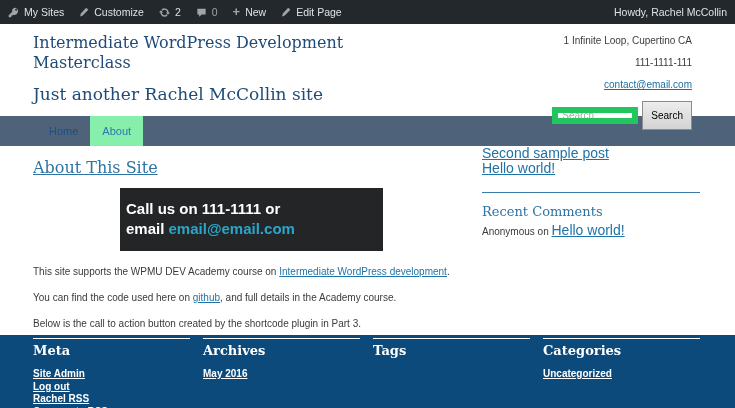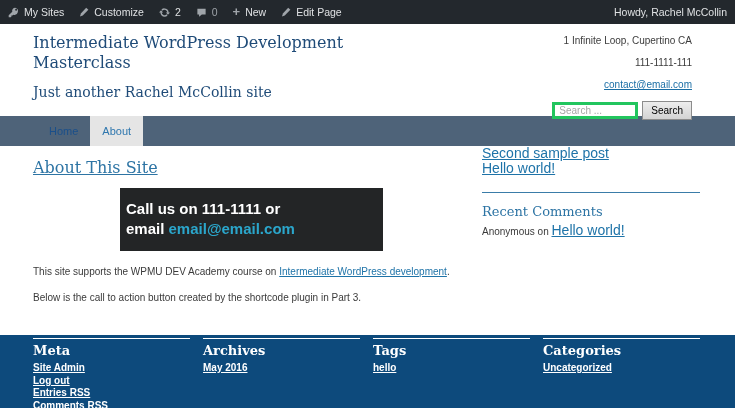--- a/index.html
+++ b/index.html
@@ -15,37 +15,37 @@
   .ab-group.right .ab-item { margin-right:0; margin-left:12px; }
   .ab-icon { display:inline-flex; align-items:center; }
   .ab-count-dim { color:#9ea3a8; }
   .ab-plus { font-size:13px; font-weight:bold; color:#a0a5aa; line-height:10px; }
 
   
   .site-header { height:92px; position:relative; background:#fff; }
   .site-title { position:absolute; left:33px; top:9px; font-family:"DejaVu Serif", serif;
     font-size:16px; line-height:1.25; color:#1f4b78; text-decoration:none; display:block; }
   .site-tagline { position:absolute; left:33px; top:60px; font-family:"DejaVu Serif", serif;
-    font-size:14px; color:#1f4b78; }
+    font-size:17px; color:#1f4b78; }
   .header-info { position:absolute; right:43px; top:11px; text-align:right; font-size:10px; color:#3c3c3c; }
   .header-info .line { margin-bottom:11px; }
   .header-email { color:#1a6ea5; text-decoration:underline; cursor:pointer; }
   .header-search { display:flex; align-items:center; justify-content:flex-end; gap:4px; }
-  .search-input { width:86px; height:17px; border:3px solid #22c55e; font-size:10px;
+  .search-input { width:86px; height:17px; border:6px solid #22c55e; font-size:10px;
     padding:1px 4px; color:#333; font-family:"Liberation Sans", sans-serif; }
   .search-input::placeholder { color:#a7a7a7; }
-  .search-btn { height:19px; padding:0 8px; font-size:10px; color:#000;
+  .search-btn { height:29px; padding:0 8px; font-size:10px; color:#000;
     background:linear-gradient(180deg,#ededed,#d3d3d3); border:1px solid #8c8c8c;
     font-family:"Liberation Sans", sans-serif; cursor:pointer; }
 
   
   .nav { height:30px; background:#4e6379; display:flex; align-items:stretch; padding-left:37px; }
   .nav-item { display:flex; align-items:center; padding:12px 12px; font-size:11px;
     color:#1a4f8a; text-decoration:none; cursor:pointer; }
-  .nav-item.active { background:#e5e5e5; color:#2f77ae; }
+  .nav-item.active { background:#86efac; color:#2f77ae; }
 
   
   .main { display:flex; height:189px; padding:0 35px 0 33px; overflow:hidden; background:#fff; }
   .content { width:440px; }
   .page-title { font-family:"DejaVu Serif", serif; font-size:16px; font-weight:normal;
     color:#2d74a4; text-decoration:underline; margin:12px 0 10px; display:inline-block; cursor:pointer; }
   .cta-box { width:263px; margin:1px 0 13px 87px; background:#232526; color:#fff;
     font-weight:bold; font-size:15px; line-height:1.35; padding:11px 6px; }
   .cta-email { color:#2ba6cb; text-decoration:none; cursor:pointer; }
   .content p { font-size:10px; color:#3a3a3a; line-height:1.6; margin-bottom:10px; }
@@ -59,21 +59,21 @@
   .sidebar a { display:block; font-size:14px; color:#1e73a8; text-decoration:underline;
     line-height:15px; cursor:pointer; }
   .widget-divider { border:none; border-top:1px solid #3a7ca8; margin:16px 0 11px; }
   .comment-line { font-size:10px; color:#3a3a3a; line-height:15px; }
   .comment-line a { display:inline; }
 
   
   .footer { height:76px; background:#0d4a7c; padding:3px 35px 0 33px; display:flex; gap:13px; }
   .fcol { flex:1; border-top:1px solid #fff; }
   .fcol h4 { font-family:"DejaVu Serif", serif; font-size:13px; font-weight:bold;
-    color:#fff; margin:4px 0 4px; }
+    color:#fff; margin:4px 0 10px; }
   .fcol a { display:block; font-size:10px; font-weight:bold; color:#fff;
     text-decoration:underline; line-height:12.5px; cursor:pointer; }
 </style>
 </head>
 <body>
 
 <div class="page">
 
   <div class="adminbar">
     <div class="ab-group left">
@@ -154,46 +154,46 @@
   </div>
 
   <div class="main">
     <div class="content">
       <a class="page-title">About This Site</a>
       <div class="cta-box">
         <span>Call us on 111-1111 or</span><br>
         <span>email </span><a class="cta-email">email@email.com</a>
       </div>
       <p><span>This site supports the WPMU DEV Academy course on </span><a>Intermediate WordPress development</a><span>.</span></p>
+      <p><span>You can find the code used here on </span><a>github</a><span>, and full details in the Academy course.</span></p>
       <p>Below is the call to action button created by the shortcode plugin in Part 3.</p>
     </div>
     <div class="sidebar">
       <a>Second sample post</a>
       <a>Hello world!</a>
       <hr class="widget-divider">
       <h3 class="widget-title second">Recent Comments</h3>
       <div class="comment-line"><span>Anonymous on </span><a>Hello world!</a></div>
     </div>
   </div>
 
   <div class="footer">
     <div class="fcol">
       <h4>Meta</h4>
       <a>Site Admin</a>
       <a>Log out</a>
-      <a>Entries RSS</a>
+      <a>Rachel RSS</a>
       <a>Comments RSS</a>
     </div>
     <div class="fcol">
       <h4>Archives</h4>
       <a>May 2016</a>
     </div>
     <div class="fcol">
       <h4>Tags</h4>
-      <a>hello</a>
     </div>
     <div class="fcol">
       <h4>Categories</h4>
       <a>Uncategorized</a>
     </div>
   </div>
 
 </div>
 
 </body></html>

